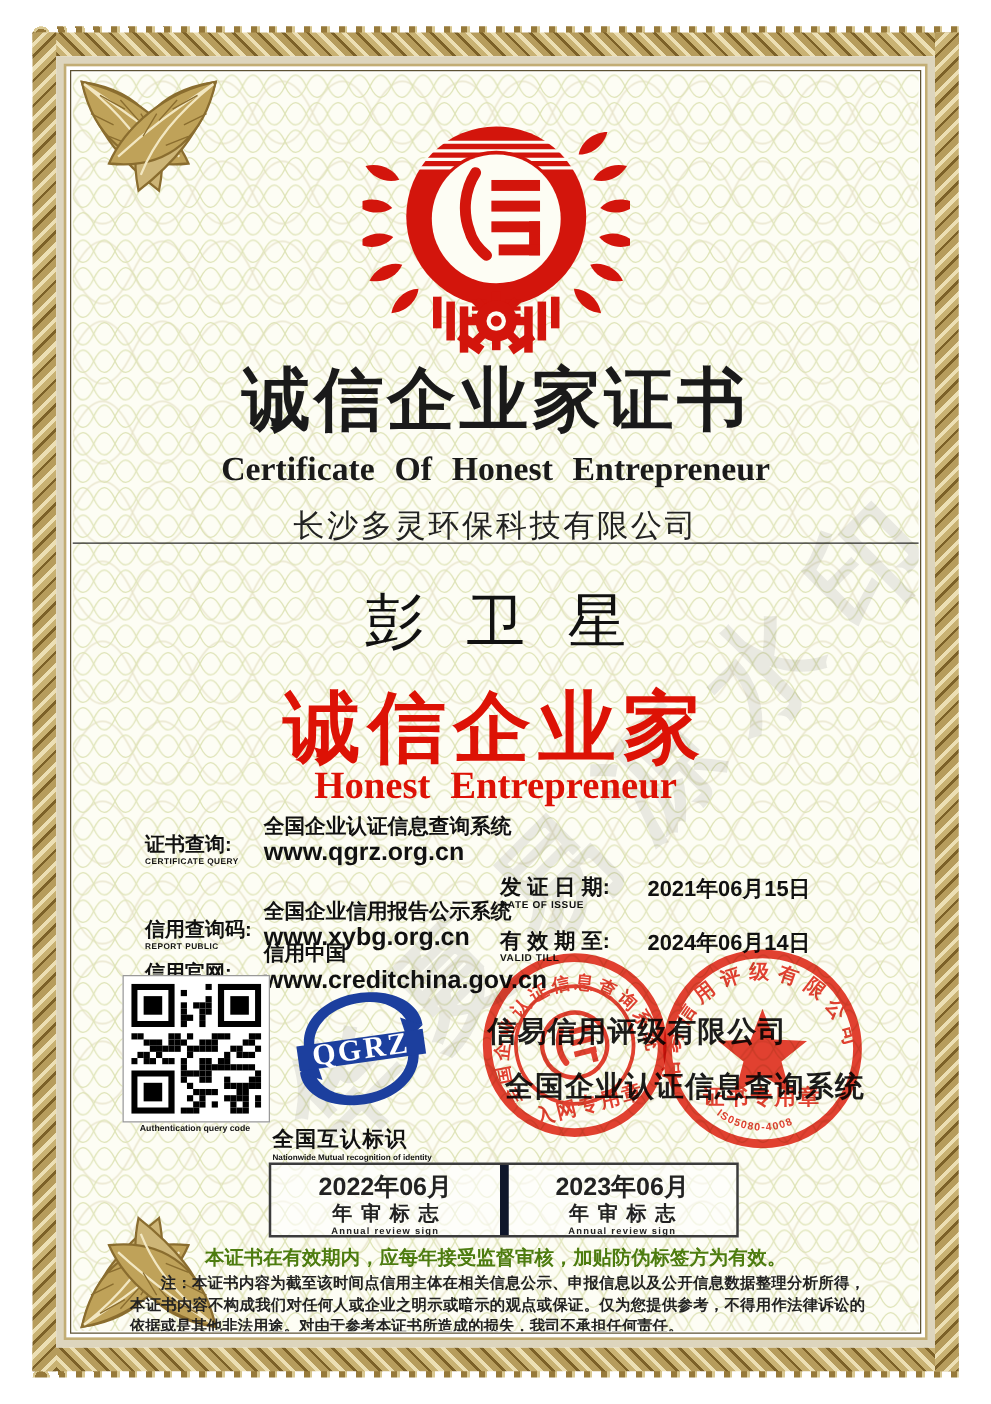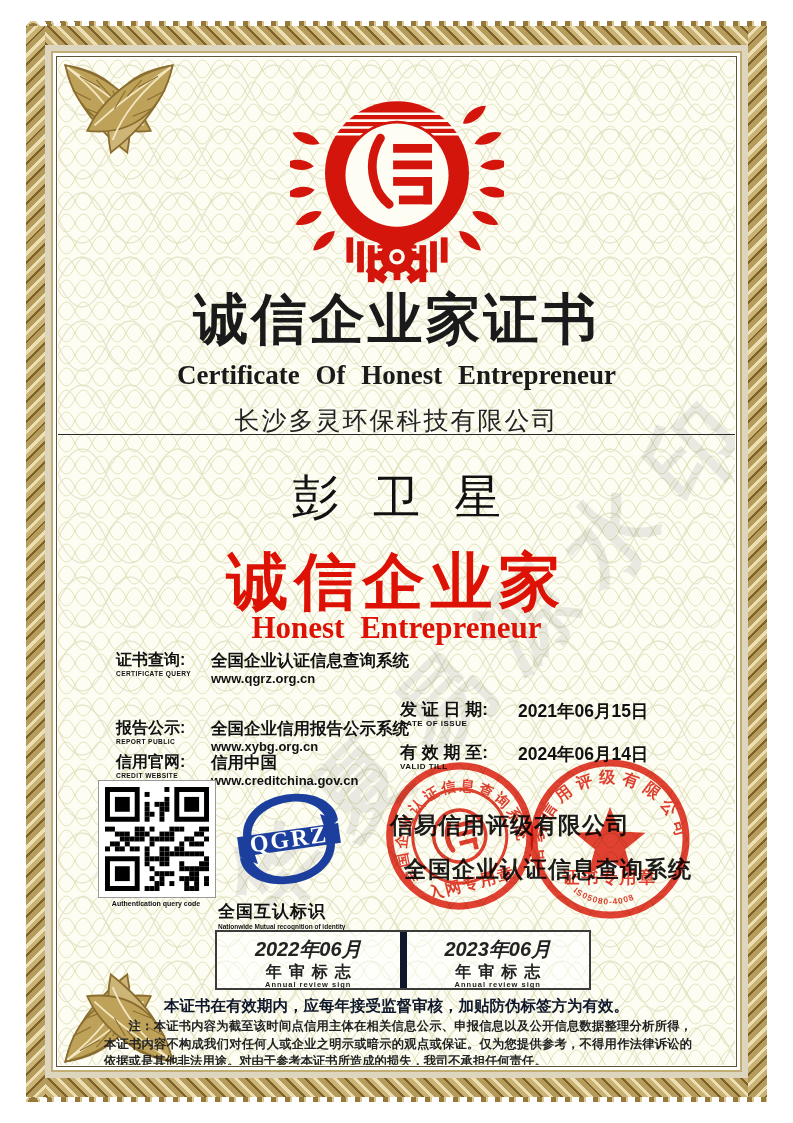--- a/index.html
+++ b/index.html
@@ -33,25 +33,25 @@
   #company{left:0;right:0;top:346px;text-align:center;font-size:25px;color:#222;letter-spacing:2px;}
   #rule{left:0;right:0;top:376px;height:0;border-top:1.5px solid #2a2a2a;}
   #person{left:0;right:0;top:408px;text-align:center;font-size:47px;color:#111;
      letter-spacing:34px;text-indent:34px;font-family:"DejaVu Serif",serif;}
   #honor-cn{left:0;right:0;top:482px;text-align:center;font-size:62px;font-weight:900;color:#dd1205;
      letter-spacing:6px;font-family:"Liberation Serif",serif;}
   #honor-en{left:0;right:0;top:552px;text-align:center;font-size:31px;font-weight:900;color:#dd1205;
      word-spacing:8px;font-family:"Liberation Serif",serif;}
   
   .irow{position:absolute;display:flex;align-items:flex-start;}
-  .lbl{width:95px;flex:0 0 auto;}
+  .lbl{width:95px;flex:0 0 auto;margin-top:16px;}
   .lbl .cn{font-size:16px;font-weight:bold;color:#111;white-space:nowrap;}
   .lbl .en{font-size:6.6px;font-weight:bold;color:#111;letter-spacing:.4px;white-space:nowrap;margin-top:-1px;}
   .val .cn{font-size:16.5px;font-weight:bold;color:#111;white-space:nowrap;}
-  .val .url{font-size:13px;font-weight:bold;color:#111;white-space:nowrap;margin-top:-1px;}
+  .val .url{font-size:20px;font-weight:bold;color:#111;white-space:nowrap;margin-top:-1px;}
   .rlbl{width:118px;flex:0 0 auto;}
   .rlbl .cn{font-size:17px;font-weight:bold;color:#111;white-space:nowrap;}
   .rlbl .en{font-size:8px;font-weight:bold;color:#111;letter-spacing:.5px;white-space:nowrap;margin-top:-2px;}
   .rval{font-size:17.5px;font-weight:bold;color:#111;white-space:nowrap;padding-top:1px;}
   
   #qrbox{left:40px;top:722px;width:116px;height:116px;background:#fff;border:1px solid #999;
      display:flex;align-items:center;justify-content:center;}
   #qr-label{left:18px;top:842px;width:160px;text-align:center;}
   #qr-label .cn{font-size:17px;font-weight:bold;color:#111;letter-spacing:2px;}
   #qr-label .en{font-size:7px;font-weight:bold;color:#111;}
@@ -63,25 +63,25 @@
   #stamp-left{left:326px;top:698px;transform:rotate(-14deg);}
   #stamp-right{left:468px;top:697px;}
   .overlay-black{position:absolute;color:#1c1c1c;font-weight:bold;white-space:nowrap;
      mix-blend-mode:multiply;z-index:5;}
   #ovl1{left:332px;top:752px;font-size:23px;letter-spacing:1px;}
   #ovl2{left:346px;top:796px;font-size:23px;letter-spacing:1px;}
   
   #annual{left:157px;top:872px;width:372px;height:56px;display:flex;border:2px solid #3c3c3c;background:rgba(255,255,255,.55);}
   .acell{flex:1;text-align:center;padding-top:4px;}
   .acell+.acell{border-left:7px solid #0f172a;}
-  .acell .date{font-size:20px;font-weight:bold;color:#222;font-style:italic;}
+  .acell .date{font-size:20px;font-weight:bold;color:#222;}
   .acell .cn{font-size:16px;font-weight:bold;color:#222;letter-spacing:7px;text-indent:7px;line-height:17px;}
   .acell .en{font-size:7.5px;font-weight:bold;color:#222;letter-spacing:1px;}
   
-  #foot-bold{left:0;right:0;top:938px;text-align:center;font-size:15.5px;font-weight:bold;color:#0f172a;}
+  #foot-bold{left:0;right:0;top:938px;text-align:center;font-size:15.5px;font-weight:bold;color:#4d7c0f;}
   #foot-note{left:46px;top:960px;width:588px;font-size:12.3px;font-weight:bold;color:#222;
      line-height:17.5px;text-align:justify;text-indent:2em;}
 </style>
 </head>
 <body>
 
 <div id="page">
 
   <div class="scal h t"></div>
   <div class="scal h b"></div>
@@ -233,21 +233,21 @@
           <div class="cn">证书查询:</div>
         <div class="en">CERTIFICATE QUERY</div>
         </div>
       <div class="val">
           <div class="cn">全国企业认证信息查询系统</div>
         <div class="url">www.qgrz.org.cn</div>
         </div>
     </div>
     <div class="irow" style="left:58px;top:660px;">
       <div class="lbl">
-          <div class="cn">报告公示:</div>
+          <div class="cn">信用查询码:</div>
         <div class="en">REPORT PUBLIC</div>
         </div>
       <div class="val">
           <div class="cn">全国企业信用报告公示系统</div>
         <div class="url">www.xybg.org.cn</div>
         </div>
     </div>
     <div class="irow" style="left:58px;top:694px;">
       <div class="lbl">
           <div class="cn">信用官网:</div>

